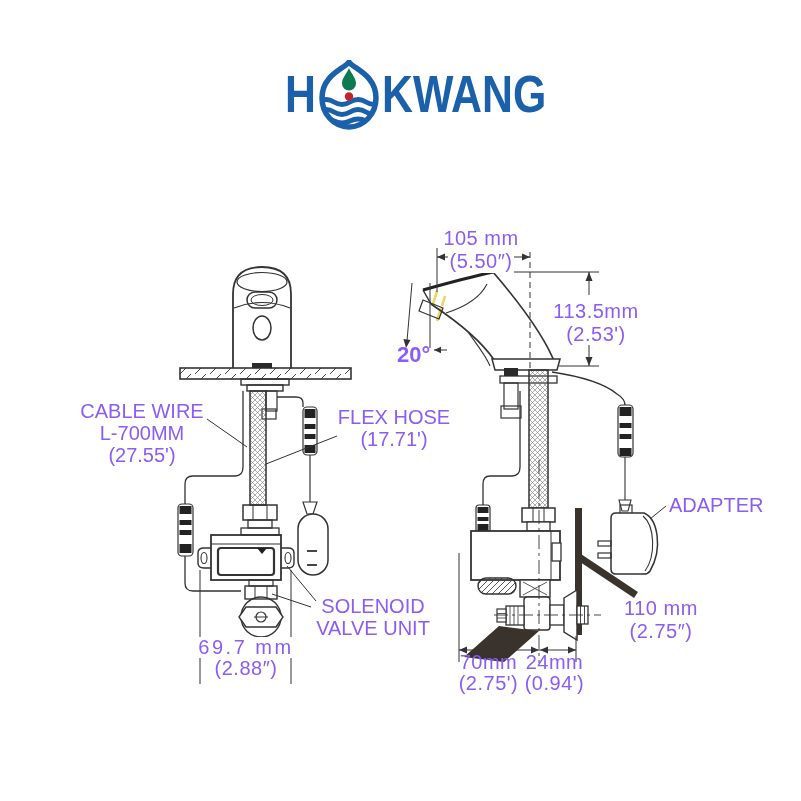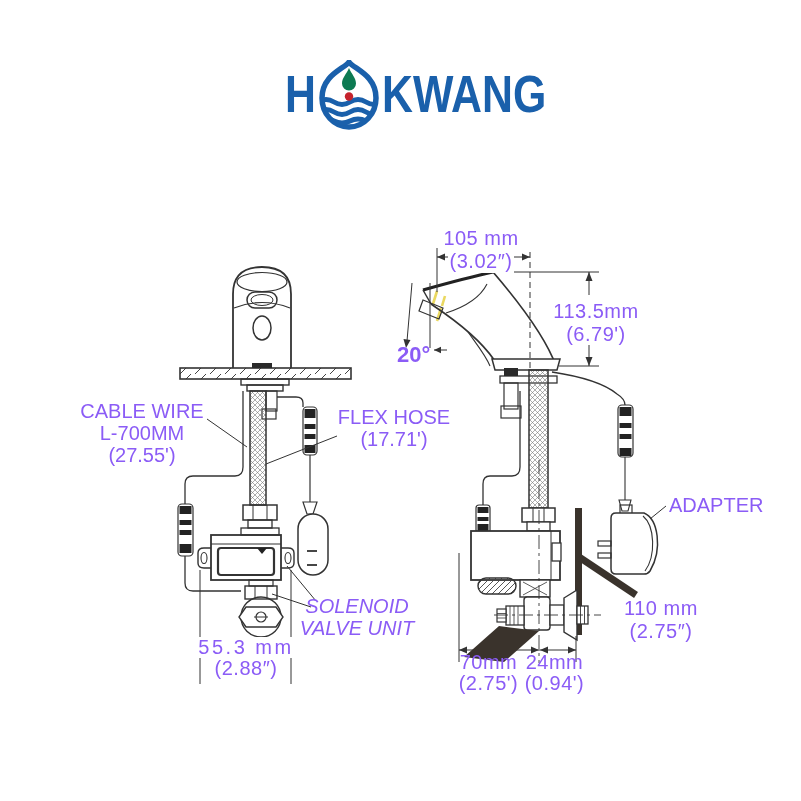--- a/index.html
+++ b/index.html
@@ -305,38 +305,38 @@
     <span class="ln">CABLE WIRE</span>
     <span class="ln">L-700MM</span>
     <span class="ln">(27.55')</span>
   </div>
 
   <div class="lbl" style="left:314px;top:406px;width:160px;">
     <span class="ln">FLEX HOSE</span>
     <span class="ln">(17.71')</span>
   </div>
 
-  <div class="lbl" style="left:296px;top:595px;width:122px;font-style:italic;">
+  <div class="lbl" style="left:312px;top:595px;width:122px;">
     <span class="ln">SOLENOID</span>
     <span class="ln">VALVE UNIT</span>
   </div>
 
   <div class="lbl dim" style="left:186px;top:637px;width:120px;line-height:21px;">
-    <span class="ln"><span class="wbg sp">55.3 mm</span></span>
+    <span class="ln"><span class="wbg sp">69.7 mm</span></span>
     <span class="ln">(2.88″)</span>
   </div>
 
   <div class="lbl dim" style="left:421px;top:227px;width:120px;line-height:23px;">
     <span class="ln">105 mm</span>
-    <span class="ln"><span class="wbg">(3.02″)</span></span>
+    <span class="ln"><span class="wbg">(5.50″)</span></span>
   </div>
 
   <div class="lbl dim" style="left:537px;top:300px;width:118px;line-height:23px;">
     <span class="ln">113.5mm</span>
-    <span class="ln">(6.79')</span>
+    <span class="ln">(2.53')</span>
   </div>
 
   <div class="lbl" style="left:397px;top:344px;font-size:22px;font-weight:bold;">
     <span class="ln">20°</span>
   </div>
 
   <div class="lbl" style="left:669px;top:494px;">
     <span class="ln">ADAPTER</span>
   </div>
 

